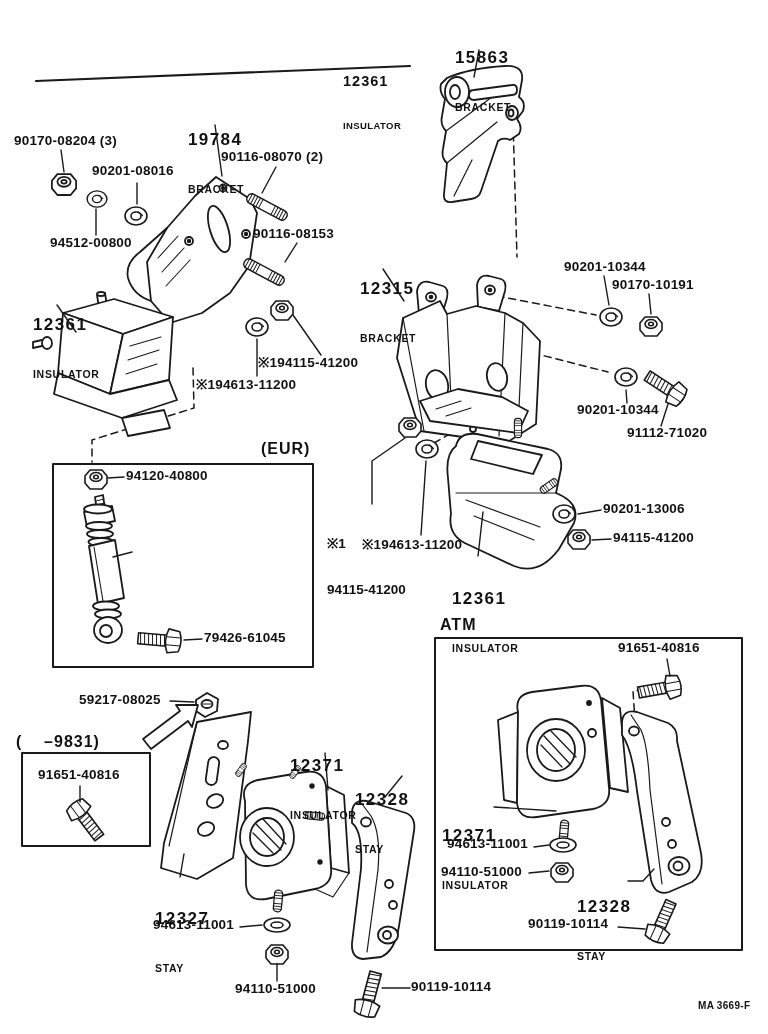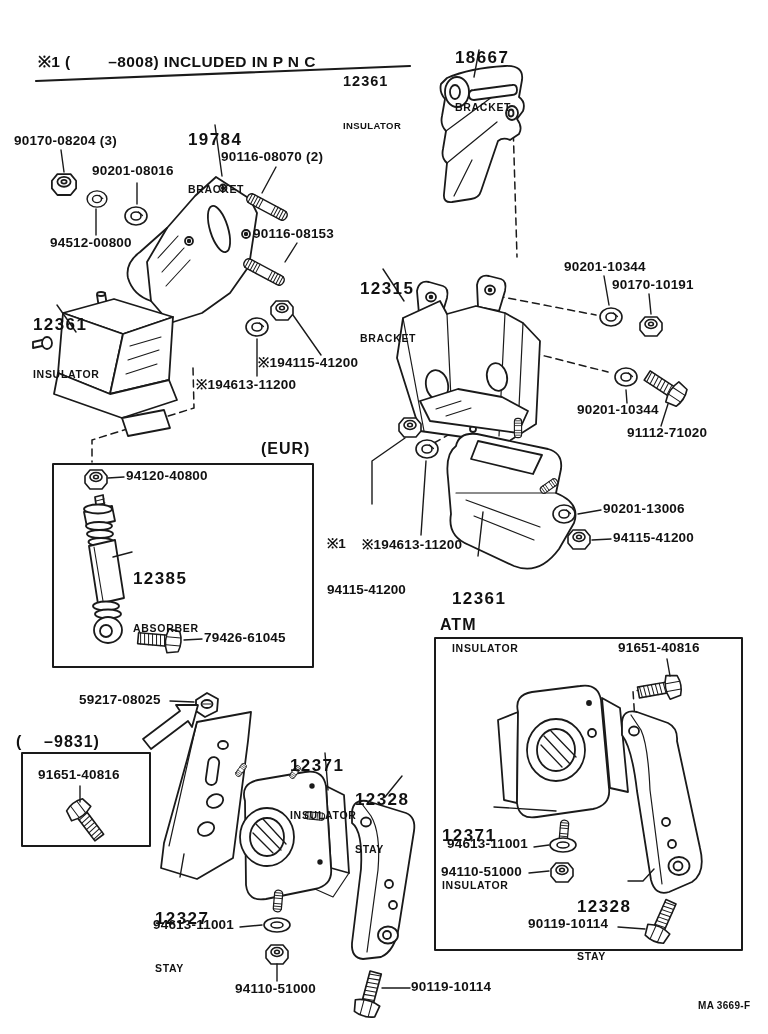--- a/index.html
+++ b/index.html
@@ -273,49 +273,44 @@
     M277,964 L277,981
     M382,988 L410,988
     M667,659 L670,676
     M494,807 L556,811
     M534,847 L549,845
     M529,873 L549,871
     M628,881 L643,881 L654,869
     M618,927 L645,929"></path>
 </svg>
 
-<div class="note" style="left:38px;top:50px">※1 (        –8008) INCLUDED IN P N C</div>
 <div class="noteref" style="left:343px;top:42px">
   <div class="num">12361</div>
   <div class="nm">INSULATOR</div>
 </div>
 
 <div class="pn" style="left:455px;top:17px">
-  <div class="num">18667</div>
+  <div class="num">15863</div>
   <div class="nm">BRACKET</div>
 </div>
 <div class="pn" style="left:188px;top:99px">
   <div class="num">19784</div>
   <div class="nm">BRACKET</div>
 </div>
 <div class="pn" style="left:33px;top:284px">
   <div class="num">12361</div>
   <div class="nm">INSULATOR</div>
 </div>
 <div class="pn" style="left:360px;top:248px">
   <div class="num">12315</div>
   <div class="nm">BRACKET</div>
 </div>
 <div class="pn" style="left:452px;top:558px">
   <div class="num">12361</div>
   <div class="nm">INSULATOR</div>
-</div>
-<div class="pn" style="left:133px;top:538px">
-  <div class="num">12385</div>
-  <div class="nm">ABSORBER</div>
 </div>
 <div class="pn" style="left:155px;top:878px">
   <div class="num">12327</div>
   <div class="nm">STAY</div>
 </div>
 <div class="pn" style="left:290px;top:725px">
   <div class="num">12371</div>
   <div class="nm">INSULATOR</div>
 </div>
 <div class="pn" style="left:355px;top:759px">

